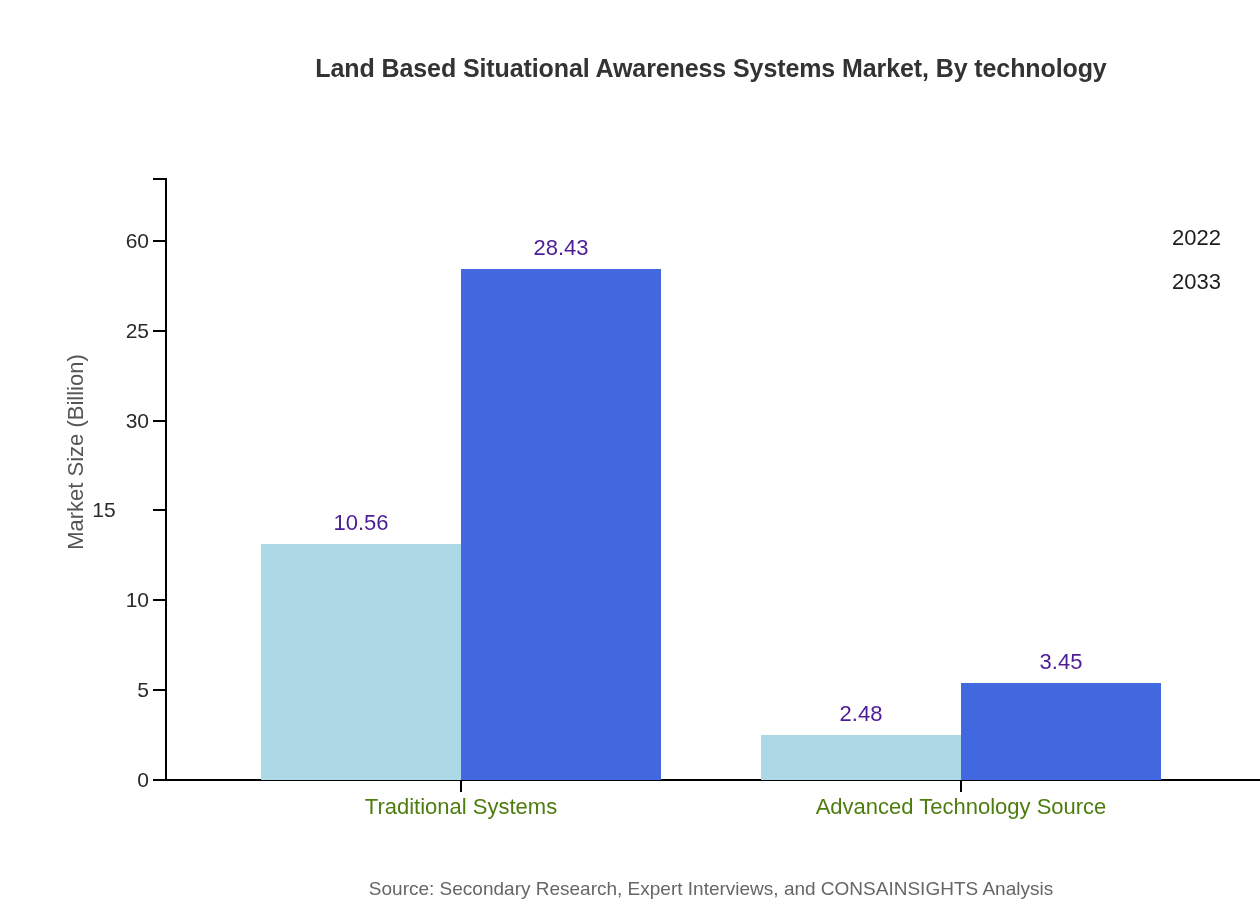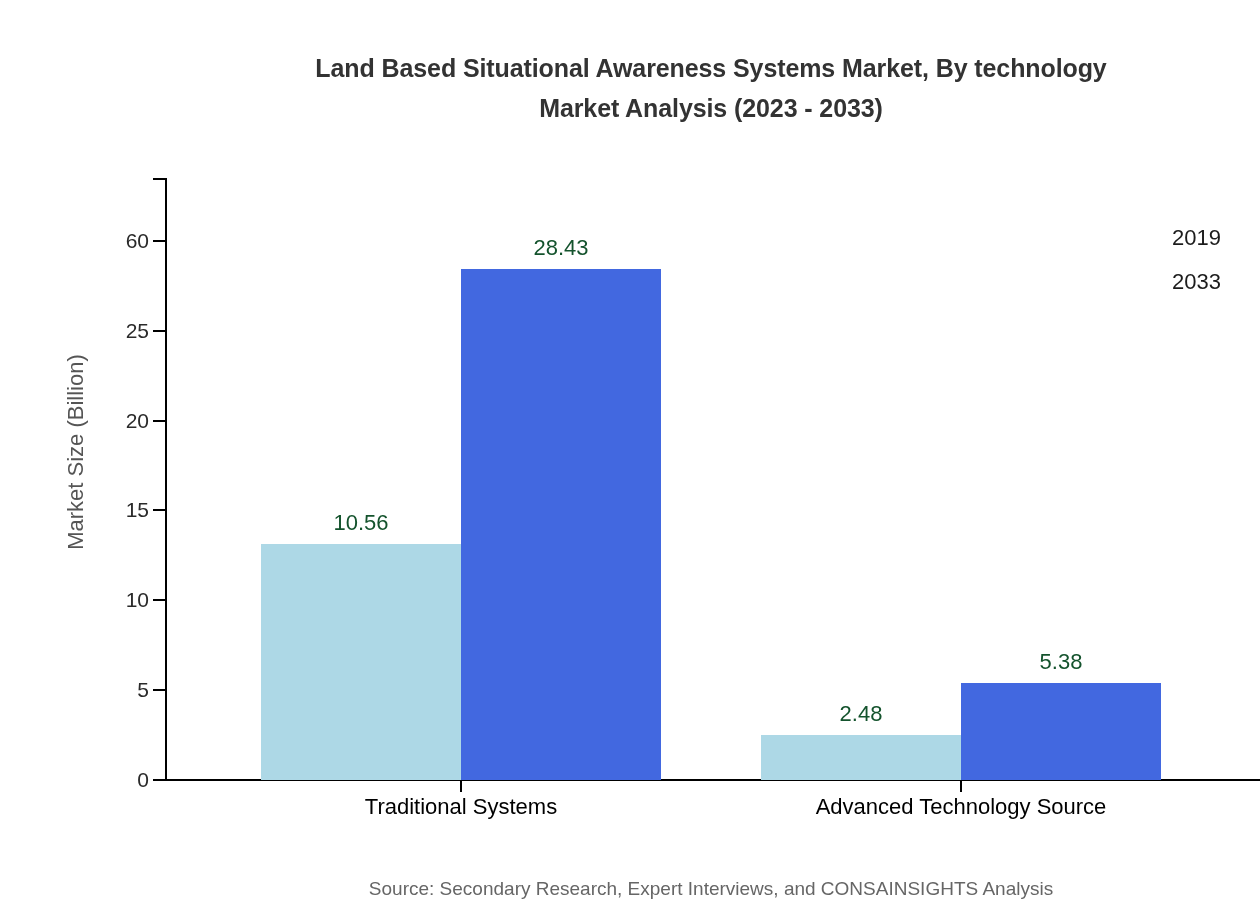--- a/index.html
+++ b/index.html
@@ -102,21 +102,21 @@
     position: absolute;
     top: 781px;
     width: 2px;
     height: 11px;
     background: #000000;
   }
   .xtick-label {
     position: absolute;
     top: 793px;
     font-size: 22px;
-    color: #000000;
+    color: #4d7c0f;
     text-align: center;
     line-height: 28px;
     white-space: nowrap;
   }
 
   
   #ylabel {
     position: absolute;
     left: -205px;
     top: 440px;
@@ -132,21 +132,21 @@
   .bar {
     position: absolute;
     bottom: 0;
   }
   .bar-2023 { background: #add8e6; }
   .bar-2033 { background: #4268e0; }
 
   .bar-value {
     position: absolute;
     font-size: 22px;
-    color: #14532d;
+    color: #4c1d95;
     text-align: center;
     line-height: 22px;
     white-space: nowrap;
   }
 
   
   #legend {
     position: absolute;
     left: 1120px;
     top: 218px;
@@ -185,40 +185,40 @@
     font-size: 19px;
     color: #666666;
     line-height: 24px;
   }
 </style>
 </head>
 <body>
 
 <div id="figure">
 
-  <div id="chart-title"><span>Land Based Situational Awareness Systems Market, By technology</span><br><span>Market Analysis (2023 - 2033)</span></div>
+  <div id="chart-title"><span>Land Based Situational Awareness Systems Market, By technology</span><br></div>
 
   <div class="axis-spine-y"></div>
   <div class="axis-spine-x"></div>
   <div class="cap-top"></div>
   <div class="cap-right"></div>
 
   <div id="ylabel">Market Size (Billion)</div>
 
   <div id="yticks-layer">
       <div class="ytick-mark" style="top: 779px;"></div>
       <div class="ytick-label" style="top: 769px;">0</div>
       <div class="ytick-mark" style="top: 689.149px;"></div>
       <div class="ytick-label" style="top: 679.149px;">5</div>
       <div class="ytick-mark" style="top: 599.299px;"></div>
       <div class="ytick-label" style="top: 589.299px;">10</div>
       <div class="ytick-mark" style="top: 509.448px;"></div>
-      <div class="ytick-label" style="top: 499.448px;">15</div>
+      <div class="ytick-label" style="top: 499.448px; text-align: center;">15</div>
       <div class="ytick-mark" style="top: 419.597px;"></div>
-      <div class="ytick-label" style="top: 409.597px;">20</div>
+      <div class="ytick-label" style="top: 409.597px;">30</div>
       <div class="ytick-mark" style="top: 329.746px;"></div>
       <div class="ytick-label" style="top: 319.746px;">25</div>
       <div class="ytick-mark" style="top: 239.896px;"></div>
       <div class="ytick-label" style="top: 229.896px;">60</div>
     </div>
 
   <div id="xticks-layer">
       <div class="xtick-mark" style="left: 419px;"></div>
       <div class="xtick-label" style="left: 170px; width: 500px;">Traditional Systems</div>
       <div class="xtick-mark" style="left: 919px;"></div>
@@ -229,26 +229,26 @@
       <div class="bar bar-2023" style="left: 96px; width: 200px; height: 235.768px; background: rgb(173, 216, 230);"></div>
       <div class="bar bar-2033" style="left: 296px; width: 200px; height: 510.891px; background: rgb(66, 104, 224);"></div>
       <div class="bar bar-2023" style="left: 596px; width: 200px; height: 44.566px; background: rgb(173, 216, 230);"></div>
       <div class="bar bar-2033" style="left: 796px; width: 200px; height: 96.6794px; background: rgb(66, 104, 224);"></div>
     </div>
 
   <div id="values-layer">
       <div class="bar-value" style="left: 220px; width: 200px; top: 512.232px;">10.56</div>
       <div class="bar-value" style="left: 420px; width: 200px; top: 237.109px;">28.43</div>
       <div class="bar-value" style="left: 720px; width: 200px; top: 703.434px;">2.48</div>
-      <div class="bar-value" style="left: 920px; width: 200px; top: 651.321px;">5.38</div>
+      <div class="bar-value" style="left: 920px; width: 200px; top: 651.321px;">3.45</div>
     </div>
 
   <div id="legend">
       <div class="legend-row">
-        <div class="legend-label">2019</div>
+        <div class="legend-label">2022</div>
         <div class="legend-swatch" style="background: rgb(173, 216, 230);"></div>
       </div>
       <div class="legend-row">
         <div class="legend-label">2033</div>
         <div class="legend-swatch" style="background: rgb(66, 104, 224);"></div>
       </div>
     </div>
 
   <div id="source-note">Source: Secondary Research, Expert Interviews, and CONSAINSIGHTS Analysis</div>
 

